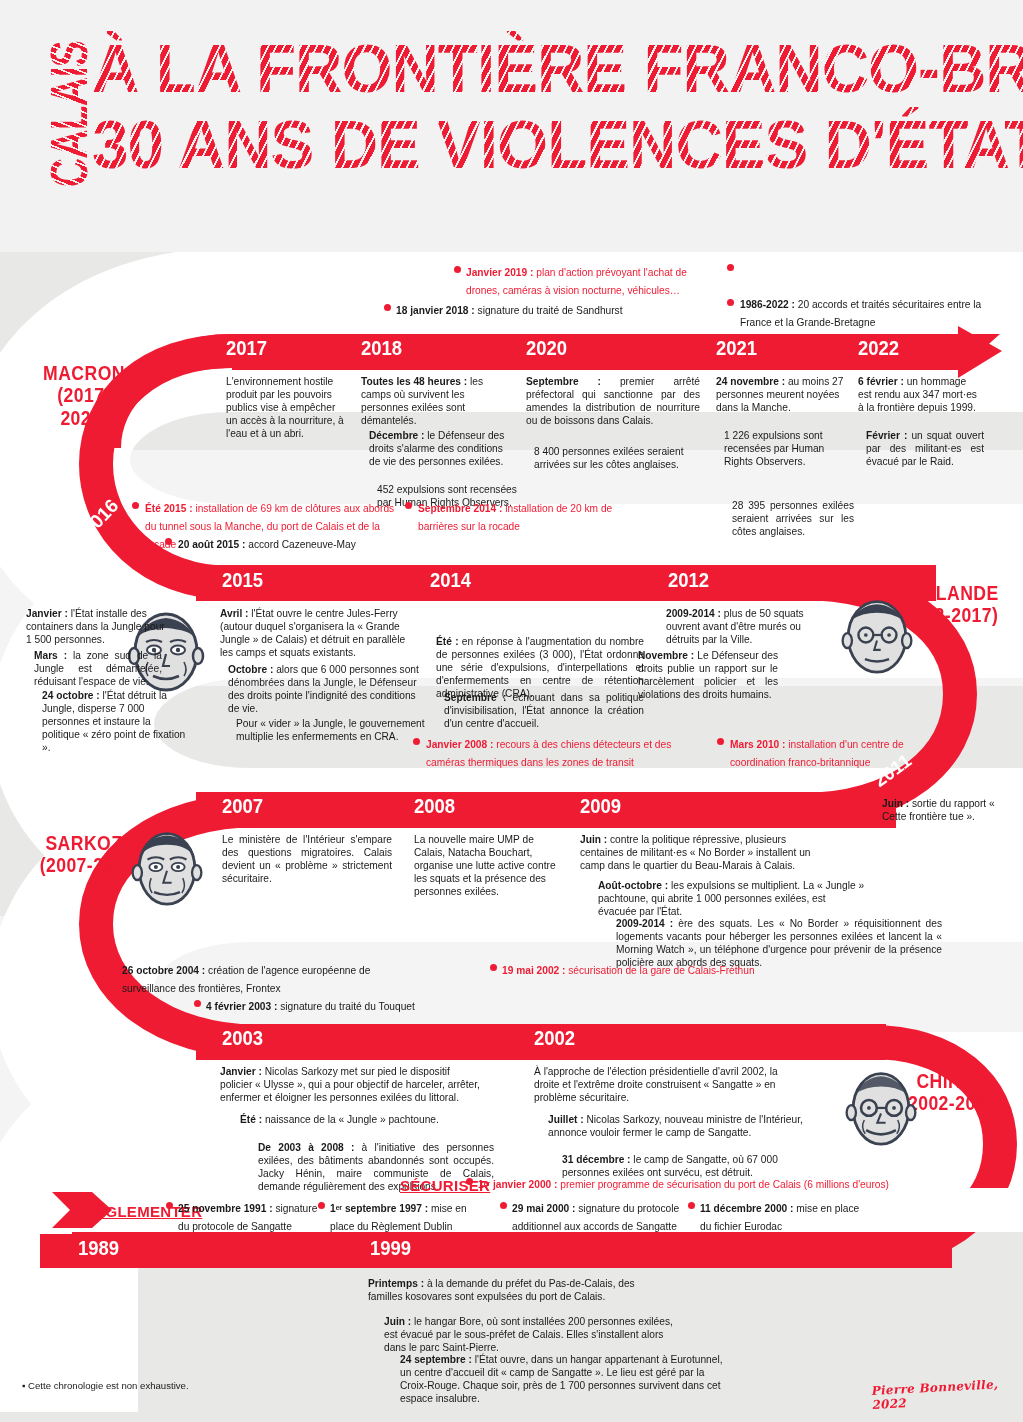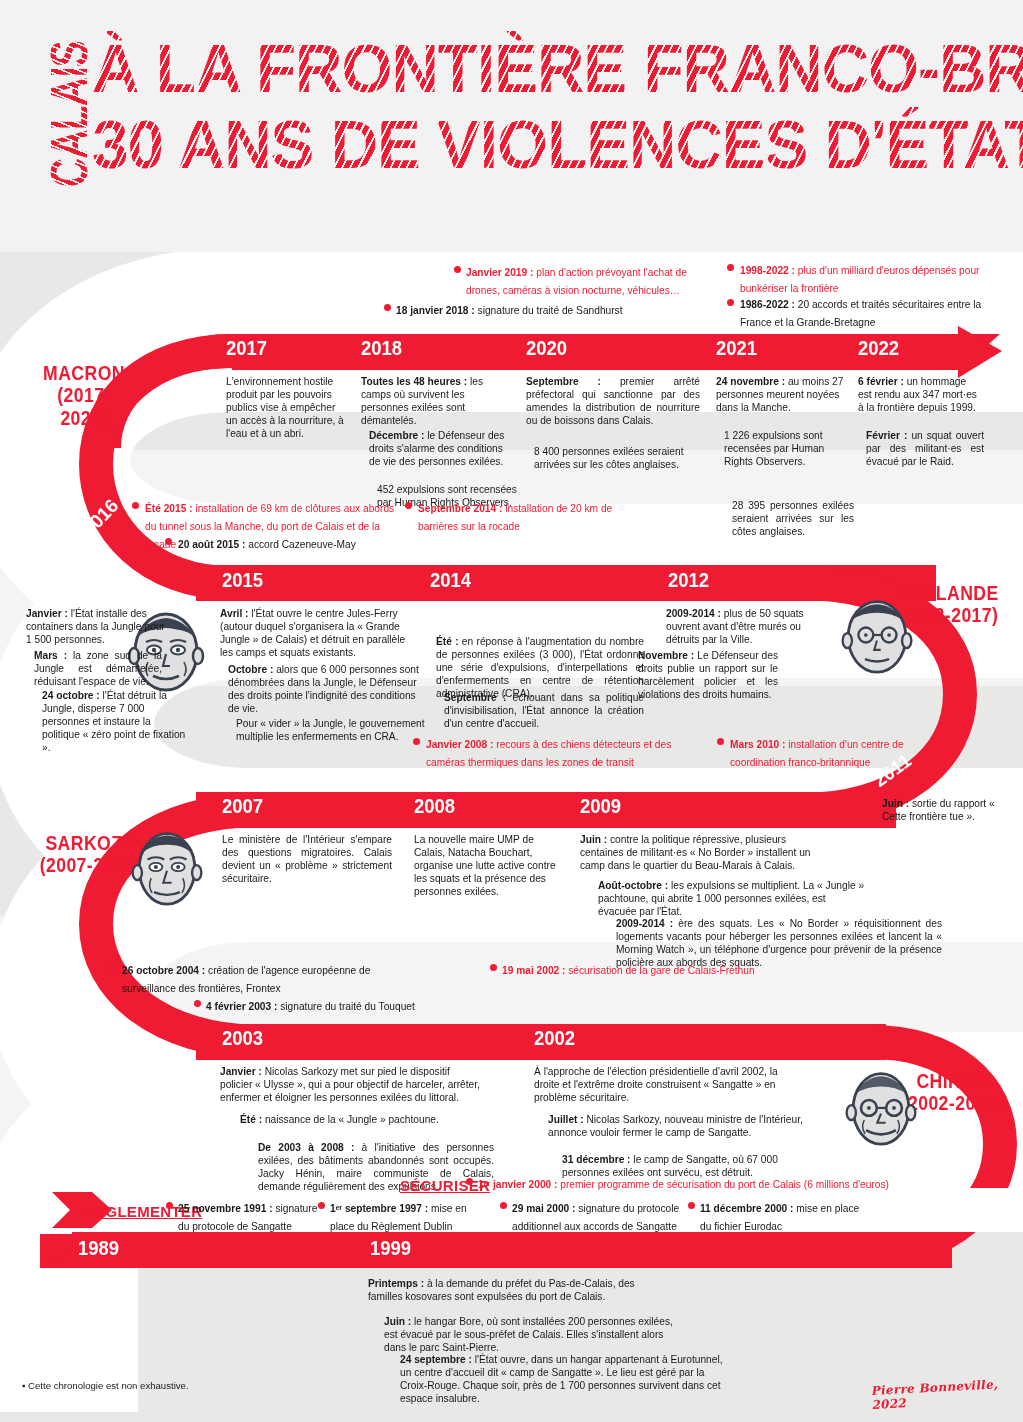--- a/index.html
+++ b/index.html
@@ -213,21 +213,20 @@
   <div class="abs" style="left:466px; top:10px; width:250px;">
     <span class="dot" style="left:-12px; top:4px;"></span>
     <span class="evt red"><b>Janvier 2019 :</b><span> plan d'action prévoyant l'achat de drones, caméras à vision nocturne, véhicules…</span></span>
   </div>
   <div class="abs" style="left:396px; top:48px; width:320px;">
     <span class="dot" style="left:-12px; top:4px;"></span>
     <span class="evt"><b>18 janvier 2018 :</b><span> signature du traité de Sandhurst</span></span>
   </div>
   <div class="abs" style="left:740px; top:8px; width:250px;">
     <span class="dot" style="left:-13px; top:4px;"></span>
-    <span class="evt red"><b>1998-2022 :</b><span> plus d'un milliard d'euros dépensés pour bunkériser la frontière</span></span>
   </div>
   <div class="abs" style="left:740px; top:42px; width:250px;">
     <span class="dot" style="left:-13px; top:5px;"></span>
     <span class="evt"><b>1986-2022 :</b><span> 20 accords et traités sécuritaires entre la France et la Grande-Bretagne</span></span>
   </div>
 
   <div class="abs body-txt nj" style="left:226px; top:124px; width:122px;">
     <span>L'environnement hostile produit par les pouvoirs publics vise à empêcher un accès à la nourriture, à l'eau et à un abri.</span>
   </div>
   <div class="abs body-txt nj" style="left:361px; top:124px; width:140px;">

